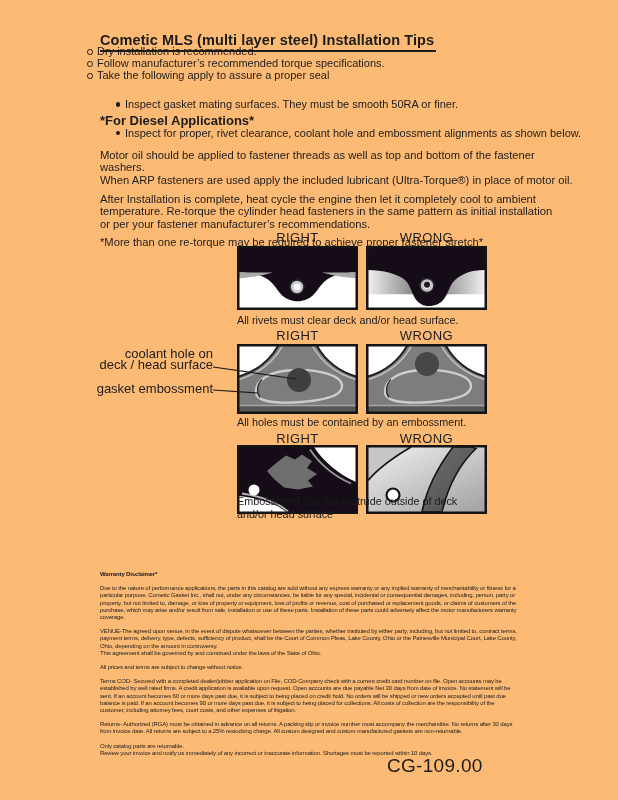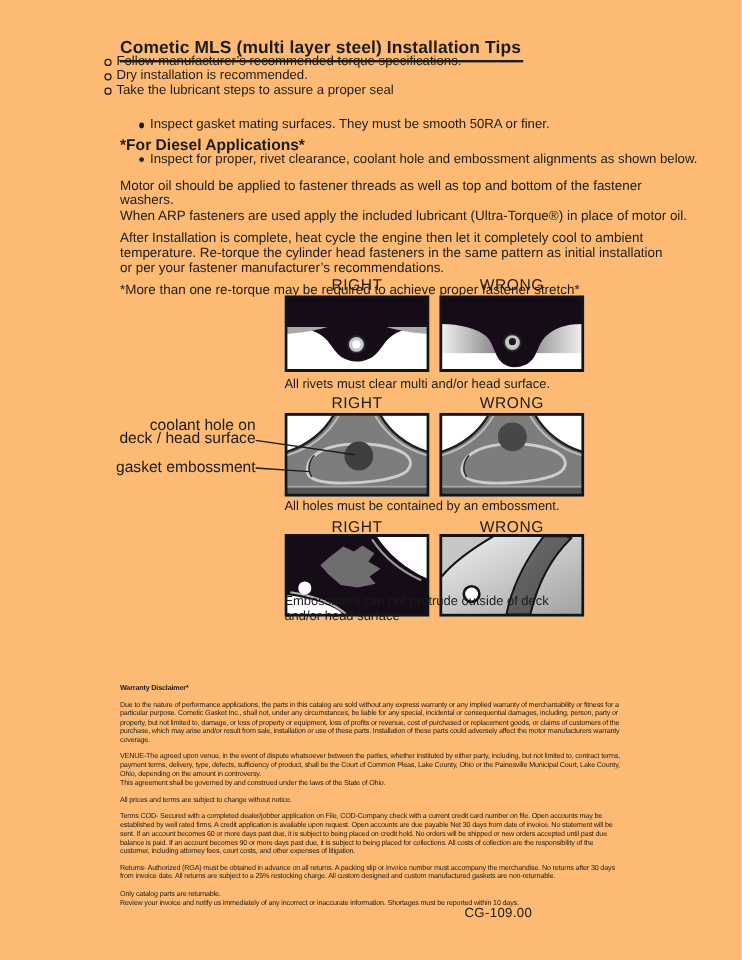--- a/index.html
+++ b/index.html
@@ -35,36 +35,36 @@
   .diesel .note { margin-top:0; }
 
   .dlabel { width:121px; text-align:center; font-size:13px; letter-spacing:0.4px; }
   .dcaption { font-size:10.8px; line-height:12.5px; white-space:pre-line; }
   .anno { width:118px; text-align:right; font-size:13px; line-height:11px; }
 
   .legal { left:100px; top:571px; width:417px; font-size:6px; line-height:7.2px; letter-spacing:-0.15px; }
   .legal h3 { margin:0 0 7px 0; font-size:6px; font-weight:bold; }
   .legal p  { margin:0 0 7px 0; white-space:pre-line; }
 
-  .pagenum { left:387px; top:755px; font-size:11px; letter-spacing:0.3px; }
+  .pagenum { left:387px; top:755px; font-size:19px; letter-spacing:0.3px; }
 
   svg.dbox { position:absolute; }
   svg.overlay { position:absolute; pointer-events:none; }
 </style>
 </head>
 <body>
 
 <div class="page">
 
   <h1 class="abs title">Cometic MLS (multi layer steel) Installation Tips</h1>
 
   <div class="abs tips">
+    <div class="tip">Dry installation is recommended.</div>
     <div class="tip">Follow manufacturer’s recommended torque specifications.</div>
-    <div class="tip">Dry installation is recommended.</div>
-    <div class="tip">Take the lubricant steps to assure a proper seal</div>
+    <div class="tip">Take the following apply to assure a proper seal</div>
     <div class="subtip">Inspect gasket mating surfaces.  They must be smooth 50RA or finer.</div>
     <div class="subtip">Inspect for proper, rivet clearance, coolant hole and embossment alignments as shown below.</div>
   </div>
 
   <div class="abs diesel">
     <h2>*For Diesel Applications*</h2>
     <p>Motor oil should be applied to fastener threads as well as top and bottom of the fastener washers.
 When ARP fasteners are used apply the included lubricant (Ultra-Torque®) in place of motor oil.</p>
     <p>After Installation is complete, heat cycle the engine then let it completely cool to ambient
 temperature. Re-torque the cylinder head fasteners in the same pattern as initial installation
@@ -109,21 +109,21 @@
       <rect x="2" y="24" width="117" height="24.5" fill="url(#gw1)"></rect>
       <rect x="2" y="48.5" width="117" height="13.5" fill="#fff"></rect>
       <path d="M2,2 H119 V24 C104,24 96,28 89,34 C81.5,41 82,53.5 72,58 C65.5,60.8 59.5,60.8 55,58 C46,53.5 46.5,41 39,34 C32,28 17,24 2,24 Z" fill="#150c18"></path>
       <circle cx="61" cy="39.5" r="7" fill="#c4c4c4" stroke="#26262a" stroke-width="1.6"></circle>
       <circle cx="61" cy="39.5" r="3.5" fill="#ece6ec"></circle>
       <circle cx="61" cy="38.7" r="3" fill="#221522"></circle>
     </g>
     <rect x="1.25" y="1.25" width="118.5" height="61.5" fill="none" stroke="#141414" stroke-width="2.5"></rect>
   </svg>
 
-  <div class="abs dcaption" style="left:237px; top:314px;">All rivets must clear multi and/or head surface.</div>
+  <div class="abs dcaption" style="left:237px; top:314px;">All rivets must clear deck and/or head surface.</div>
 
   <div class="abs dlabel" style="left:237px; top:328px;">RIGHT</div>
   <div class="abs dlabel" style="left:366px; top:328px;">WRONG</div>
 
   <div class="abs anno" style="left:95px; top:348px;">
     <div>coolant hole on</div>
     <div>deck / head surface</div>
   </div>
   <div class="abs anno" style="left:95px; top:383px;">gasket embossment</div>
 

